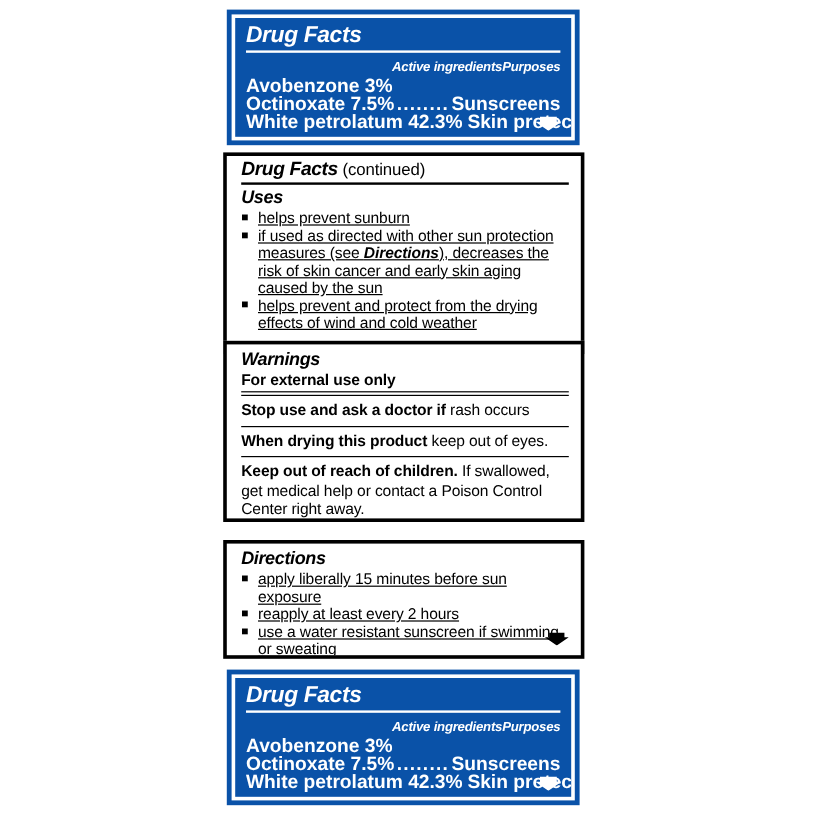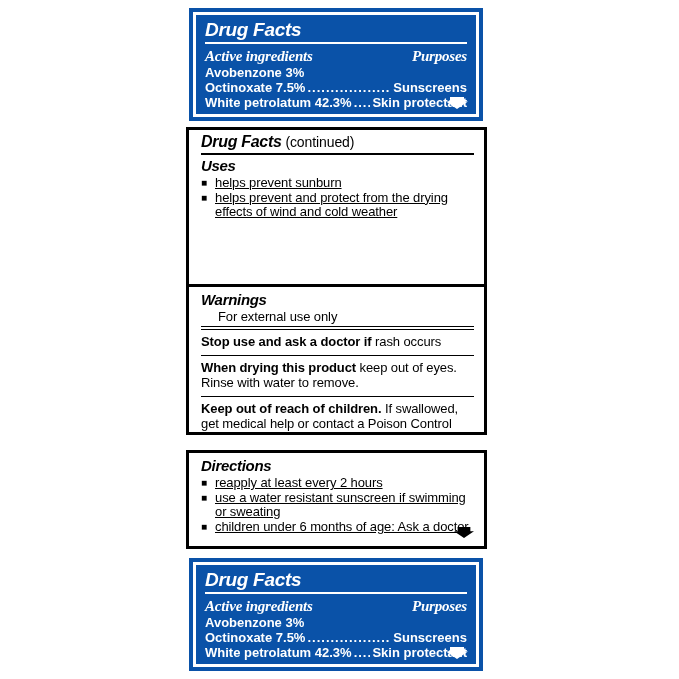--- a/index.html
+++ b/index.html
@@ -14,22 +14,22 @@
     box-sizing:border-box;border:4px solid #0a52a8;background:#ffffff;padding:3px;
   }
   .blue-panel.top{top:8px;}
   .blue-panel.bottom{top:558px;}
   .blue-inner{
     position:relative;width:100%;height:100%;box-sizing:border-box;
     background:#0a52a8;color:#ffffff;padding:4px 9px 3px 9px;overflow:hidden;
   }
   .bp-title{font-style:italic;font-weight:bold;font-size:19px;line-height:21px;letter-spacing:-0.3px;}
   .bp-rule{height:2px;background:#ffffff;margin:2px 0 4px 0;}
-  .bp-cols{display:flex;justify-content:space-between;font-style:italic;font-weight:bold;font-size:15px;line-height:17px;letter-spacing:-0.2px;font-family:Liberation Serif, serif;}
-  .bp-row{display:flex;font-size:13px;font-weight:bold;line-height:15px;white-space:nowrap;}
+  .bp-cols{display:flex;justify-content:flex-end;font-style:italic;font-weight:bold;font-size:11px;line-height:17px;letter-spacing:-0.2px;}
+  .bp-row{display:flex;font-size:16px;font-weight:bold;line-height:15px;white-space:nowrap;}
   .bp-row .leader{flex:1;overflow:hidden;white-space:nowrap;margin:0 2px;min-width:0;}
   .bp-row .leader::after{content:"................................................................................................";letter-spacing:1px;}
   .bp-arrow{position:absolute;right:8px;bottom:5px;color:#ffffff;line-height:0;}
   
   .bw-box{
     position:absolute;left:186px;width:301px;box-sizing:border-box;
     background:#ffffff;border:3px solid #000;padding:3px 10px 3px 12px;
     font-size:13px;overflow:hidden;letter-spacing:-0.1px;
   }
   #uses-box{top:127px;height:168px;}
@@ -37,21 +37,21 @@
   #directions-box{top:450px;height:99px;}
   .cont-header{font-size:14px;line-height:17px;}
   .bi{font-weight:bold;font-style:italic;}
   .cont-header .bi{font-size:16px;letter-spacing:-0.3px;}
   .rule{border:none;border-top:2px solid #000;margin:2px 0 1px 0;}
   .thin-rule{border:none;border-top:1.5px solid #000;margin:2px 0;}
   .section-heading{font-weight:bold;font-style:italic;font-size:15px;line-height:19px;letter-spacing:-0.3px;}
   ul.bullets{list-style:none;margin:1px 0 0 0;padding:0;}
   .bullets li{position:relative;padding-left:14px;line-height:14.5px;text-decoration:underline;}
   .bullets li::before{content:"■";position:absolute;left:0;top:0;font-size:10px;}
-  .warn-sub{font-weight:normal;line-height:15px;margin-left:17px;}
+  .warn-sub{font-weight:bold;line-height:15px;}
   .w-entry{padding:2px 0 3px 0;line-height:15.5px;}
   .dir-arrow{position:absolute;right:10px;bottom:8px;color:#000;line-height:0;}
 </style>
 </head>
 <body>
 
 <div class="blue-panel top">
   <div class="blue-inner">
     <div class="bp-title">Drug Facts</div>
     <div class="bp-rule"></div>
@@ -85,47 +85,50 @@
     <span class="bi">Drug Facts</span>
     <span>(continued)</span>
   </div>
   <hr class="rule">
   <div class="section-heading">Uses</div>
   <ul class="bullets">
     <li>
       <span>helps prevent sunburn</span>
     </li>
     <li>
+      <span>if used as directed with other sun protection measures (see </span><span class="bi">Directions</span><span>), decreases the risk of skin cancer and early skin aging caused by the sun</span>
+    </li>
+    <li>
       <span>helps prevent and protect from the drying effects of wind and cold weather</span>
     </li>
   </ul>
 </div>
 
 <div class="bw-box" id="warnings-box">
   <div class="section-heading">Warnings</div>
   <div class="warn-sub">For external use only</div>
   <hr class="thin-rule">
   <hr class="thin-rule">
   <div class="w-entry">
     <b>Stop use and ask a doctor if</b><span> rash occurs</span>
   </div>
   <hr class="thin-rule">
   <div class="w-entry">
     <div><b>When drying this product</b><span> keep out of eyes.</span></div>
-    <div>Rinse with water to remove.</div>
   </div>
   <hr class="thin-rule">
   <div class="w-entry">
     <b>Keep out of reach of children.</b><span>  If swallowed, get medical help or contact a Poison Control Center right away.</span>
   </div>
 </div>
 
 <div class="bw-box" id="directions-box">
   <div class="section-heading">Directions</div>
   <ul class="bullets">
+    <li><span>apply liberally 15 minutes before sun exposure</span></li>
     <li><span>reapply at least every 2 hours</span></li>
     <li><span>use a water resistant sunscreen if swimming or sweating</span></li>
     <li><span>children under 6 months of age: Ask a doctor</span></li>
   </ul>
   <span class="dir-arrow">
     <svg width="20" height="11" viewBox="0 0 22 12">
         <path d="M4 0 H18 V4.5 H22 L11 12 L0 4.5 H4 Z" fill="currentColor"></path>
       </svg>
   </span>
 </div>

